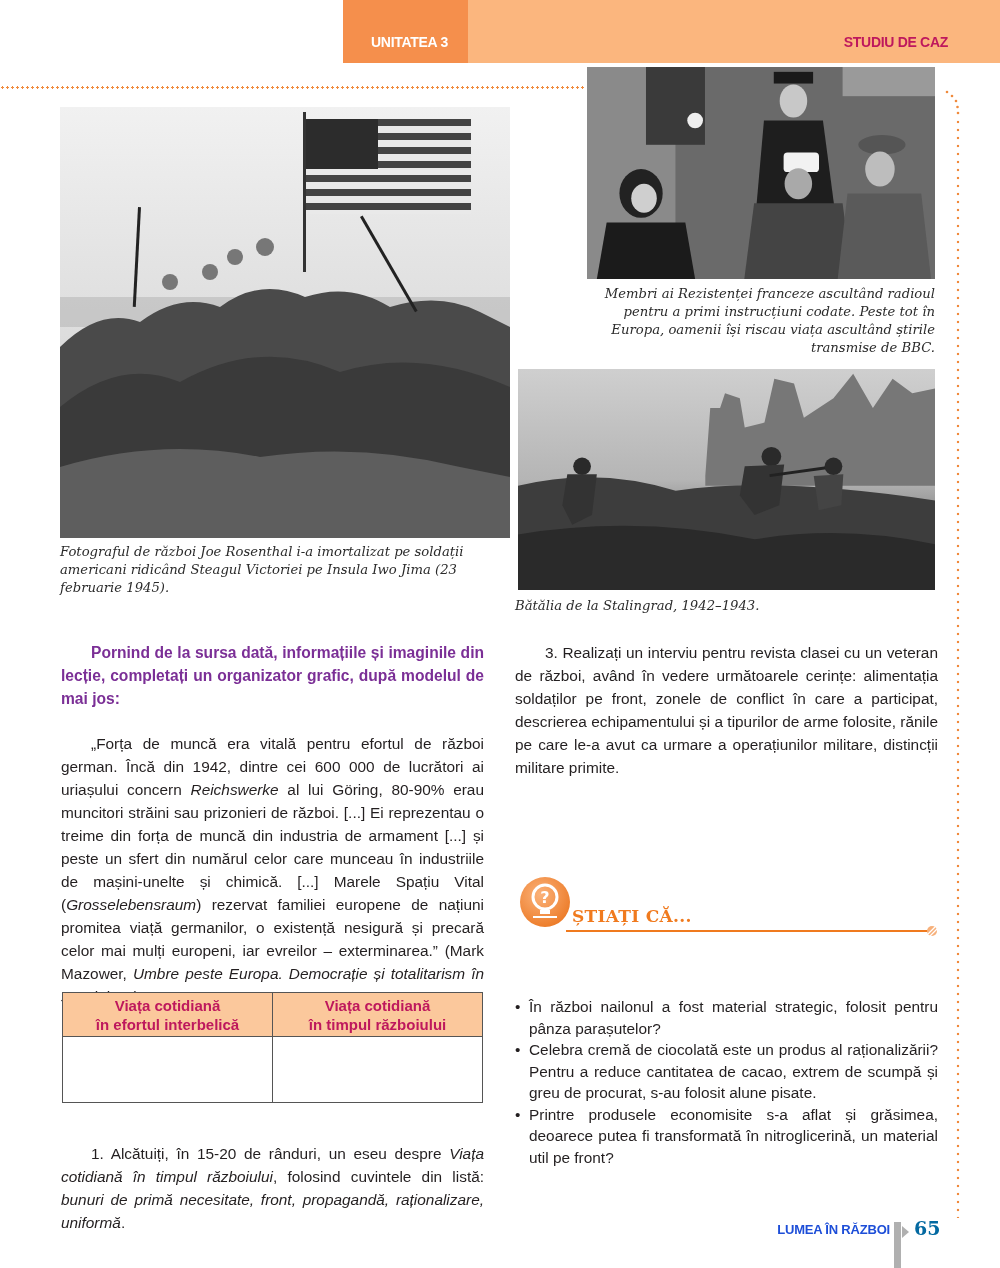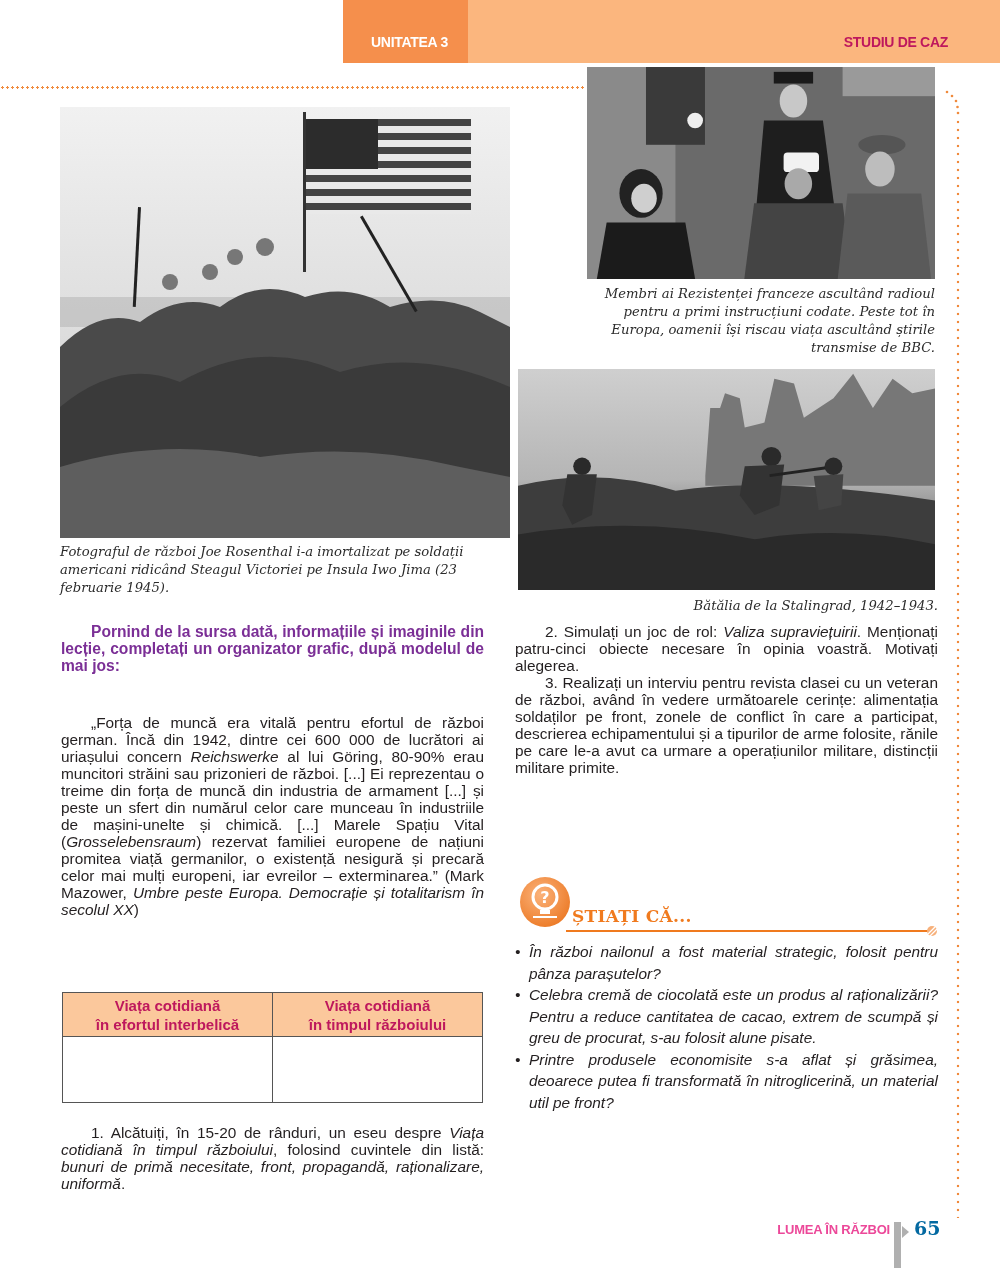--- a/index.html
+++ b/index.html
@@ -24,50 +24,50 @@
   
   .photo { position: absolute; overflow: hidden; background: #888; }
   .photo svg { width: 100%; height: 100%; display: block; }
   .photo-iwo { left: 60px; top: 107px; width: 450px; height: 431px; }
   .photo-res { left: 584px; top: 64px; width: 354px; height: 218px; border: 3px solid #fff; }
   .photo-stal { left: 515px; top: 366px; width: 423px; height: 227px; border: 3px solid #fff; }
 
   .caption { position: absolute; font-family: "DejaVu Serif", "Liberation Serif", serif; font-style: italic; font-size: 13px; line-height: 18px; color: #2b2b2b; }
   .cap-res { left: 600px; top: 285px; width: 335px; text-align: right; font-size: 13.2px; }
   .cap-iwo { left: 60px; top: 543px; width: 450px; font-size: 13.2px; }
-  .cap-stal { left: 515px; top: 597px; width: 423px; text-align: right; font-size: 13.2px; font-style: italic; }
-
-  
-  .col { position: absolute; font-size: 15.4px; line-height: 17px; text-align: justify; }
+  .cap-stal { left: 515px; top: 597px; width: 423px; text-align: left; font-size: 13.2px; font-style: italic; }
+
+  
+  .col { position: absolute; font-size: 15.4px; line-height: 23px; text-align: justify; margin-top: 18px; }
   .col p { text-indent: 30px; }
   .col-left { left: 61px; width: 423px; }
   .col-right { left: 515px; width: 423px; }
   .task-head { top: 623px; color: #7b2f96; font-weight: bold; font-size: 15.6px; }
   .quote { top: 714px; }
   .task1 { top: 1124px; }
   .tasks23 { top: 623px; }
   .col i { font-style: italic; }
 
   
   .gtable { position: absolute; left: 62px; top: 992px; width: 421px; height: 111px; border-collapse: collapse; border: 1px solid #555; }
   .gtable th, .gtable td { border: 1px solid #555; width: 50%; }
   .gtable th { background: #fbc89c; height: 44px; font-weight: bold; font-size: 15px; line-height: 19px; color: #be185d; text-align: center; }
   .gtable td { height: 66px; background: #fff; }
 
   
   .stiati-icon { position: absolute; left: 519px; top: 876px; width: 52px; height: 54px; }
   .stiati-title { position: absolute; left: 572px; top: 906px; color: #f07a1e; font-family: "DejaVu Serif", "Liberation Serif", serif; font-weight: bold; font-size: 17px; letter-spacing: 0.3px; }
   .stiati-line { position: absolute; left: 566px; top: 930px; width: 362px; height: 2px; background: #f07a1e; }
   .stiati-end { position: absolute; left: 926px; top: 925px; width: 12px; height: 12px; }
-  .facts { position: absolute; left: 515px; top: 941px; width: 423px; list-style: none; font-size: 15.4px; line-height: 21.5px; text-align: justify; font-style: italic; }
+  .facts { position: absolute; left: 515px; top: 996px; width: 423px; list-style: none; font-size: 15.4px; line-height: 21.5px; text-align: justify; }
   .facts li { padding-left: 14px; position: relative; }
   .facts li::before { content: "\2022"; position: absolute; left: 0; top: 0; }
 
   
-  .footer-label { position: absolute; right: 110px; top: 1222px; font-weight: bold; font-size: 13px; color: #ec4899; letter-spacing: -0.2px; }
+  .footer-label { position: absolute; right: 110px; top: 1222px; font-weight: bold; font-size: 13px; color: #1d4ed8; letter-spacing: -0.2px; }
   .footer-bar { position: absolute; left: 894px; top: 1222px; width: 7px; height: 46px; background: #b0b0b0; }
   .footer-arrow { position: absolute; left: 902px; top: 1226px; width: 0; height: 0; border-top: 6px solid transparent; border-bottom: 6px solid transparent; border-left: 7px solid #b0b0b0; }
   .footer-page { position: absolute; left: 914px; top: 1217px; font-family: "DejaVu Serif", "Liberation Serif", serif; font-weight: bold; font-size: 19px; color: #0369a1; text-align: center; }
 </style>
 </head>
 <body>
 
 <div class="hdr-light"></div>
 <div class="hdr-dark"></div>
 <div class="hdr-unit">UNITATEA 3</div>
@@ -199,21 +199,20 @@
     <td></td>
   </tr>
 </tbody>
   </table>
 
 <div class="col col-left task1">
   <p><span>1. Alcătuiți, în 15-20 de rânduri, un eseu despre </span><i>Viața cotidiană în timpul războiului</i><span>, folosind cuvintele din listă: </span><i>bunuri de primă necesitate, front, propagandă, raționalizare, uniformă</i><span>.</span></p>
 </div>
 
 <div class="col col-right tasks23">
-  <p><span>2. Simulați un joc de rol: </span><i>Valiza supraviețuirii</i><span>. Menționați patru-cinci obiecte necesare în opinia voastră. Motivați alegerea.</span></p>
   <p>3. Realizați un interviu pentru revista clasei cu un veteran de război, având în vedere următoarele cerințe: alimentația soldaților pe front, zonele de conflict în care a participat, descrierea echipamentului și a tipurilor de arme folosite, rănile pe care le-a avut ca urmare a operațiunilor militare, distincții militare primite.</p>
 </div>
 
 <svg class="stiati-icon" viewBox="0 0 52 54">
   <defs>
     <radialGradient id="bulbG" cx="0.4" cy="0.35" r="0.7">
       <stop offset="0" stop-color="#fbb27a"></stop>
         <stop offset="1" stop-color="#ec7a26"></stop>
     </radialGradient>
   </defs>

